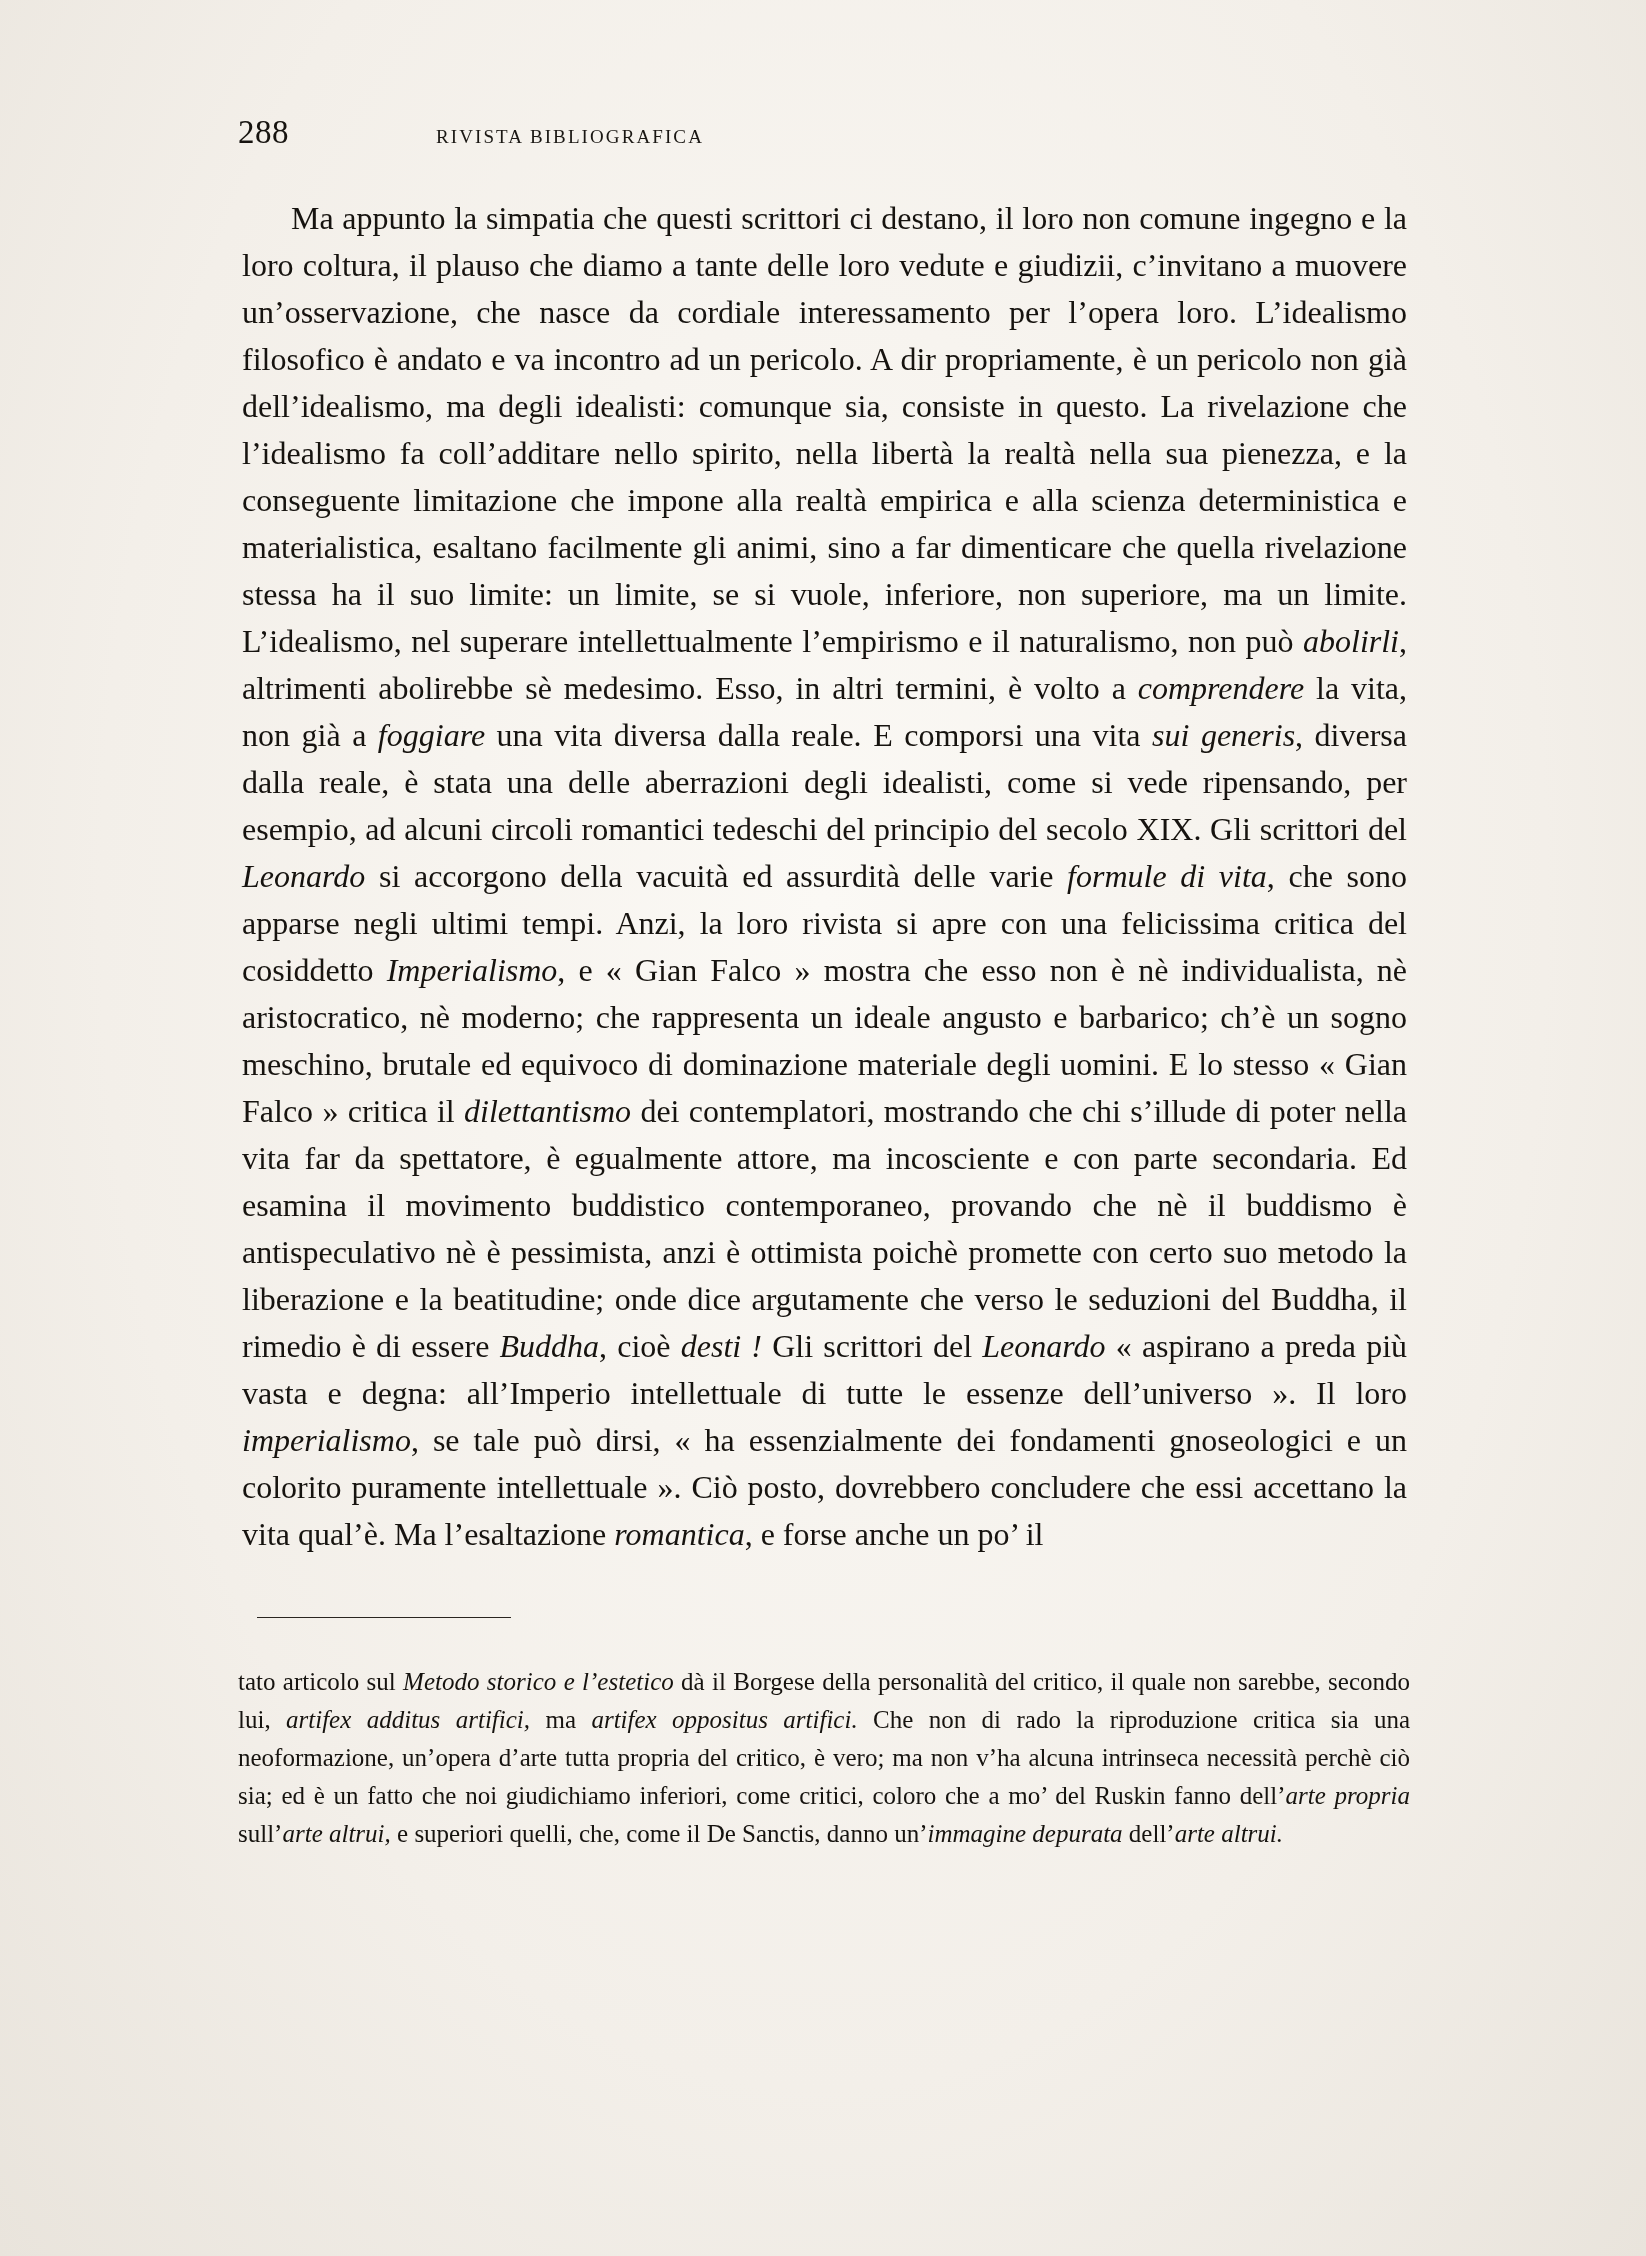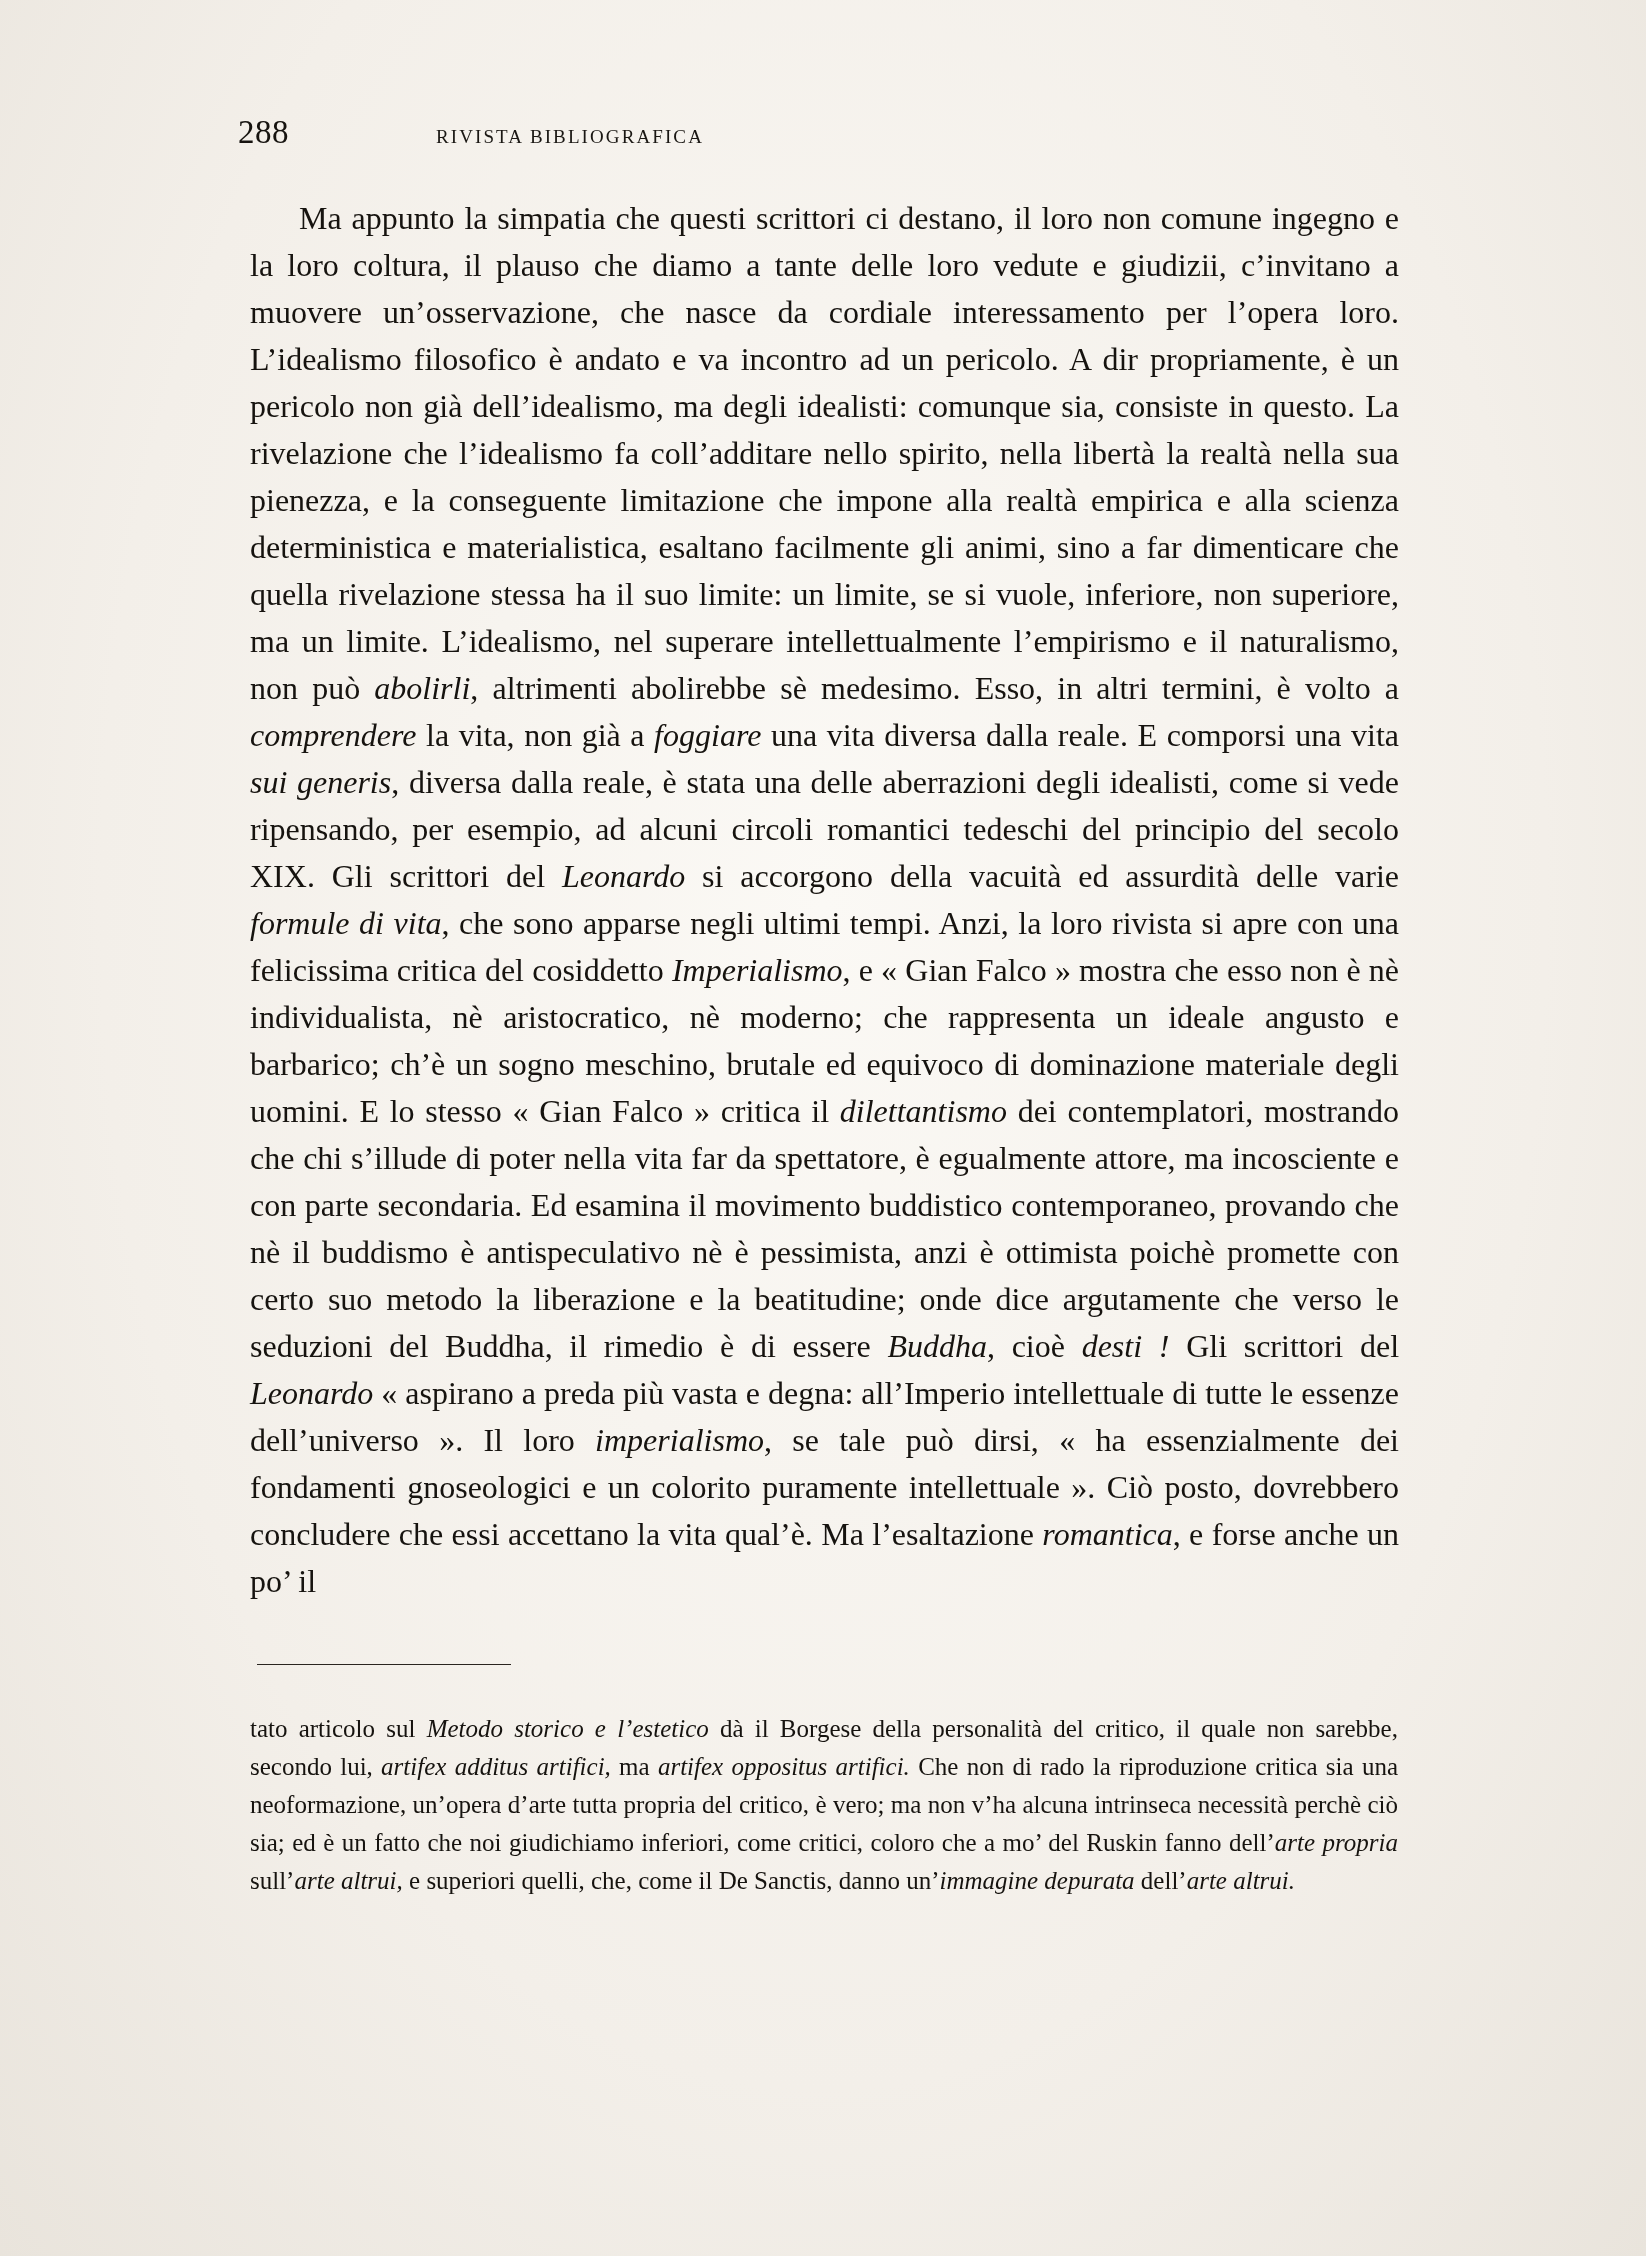--- a/index.html
+++ b/index.html
@@ -57,41 +57,41 @@
   }
   .body-text {
     font-size: 32px;
     line-height: 47px;
     text-align: justify;
     text-justify: inter-word;
     color: #16130f;
     hyphens: manual;
   }
   .body-text p {
-    margin: 12px;
+    margin: 4px;
     text-indent: 49px;
   }
   .body-text i { font-style: italic; }
 
   .footnote-rule {
     margin-top: 59px;
     margin-left: 19px;
     width: 254px;
     height: 0;
     border-top: 1.9px solid #2a2520;
   }
   .footnote {
     margin-top: 45px;
     font-size: 25px;
     line-height: 38px;
     text-align: justify;
     color: #16130f;
     width: 1172px;
   }
-  .footnote p { margin: 12px; }
+  .footnote p { margin: 0; }
   .footnote i { font-style: italic; }
 </style>
 </head>
 <body>
 
 <div class="page">
   <div class="page-inner">
     <div class="content">
 
       <div class="header-row">

